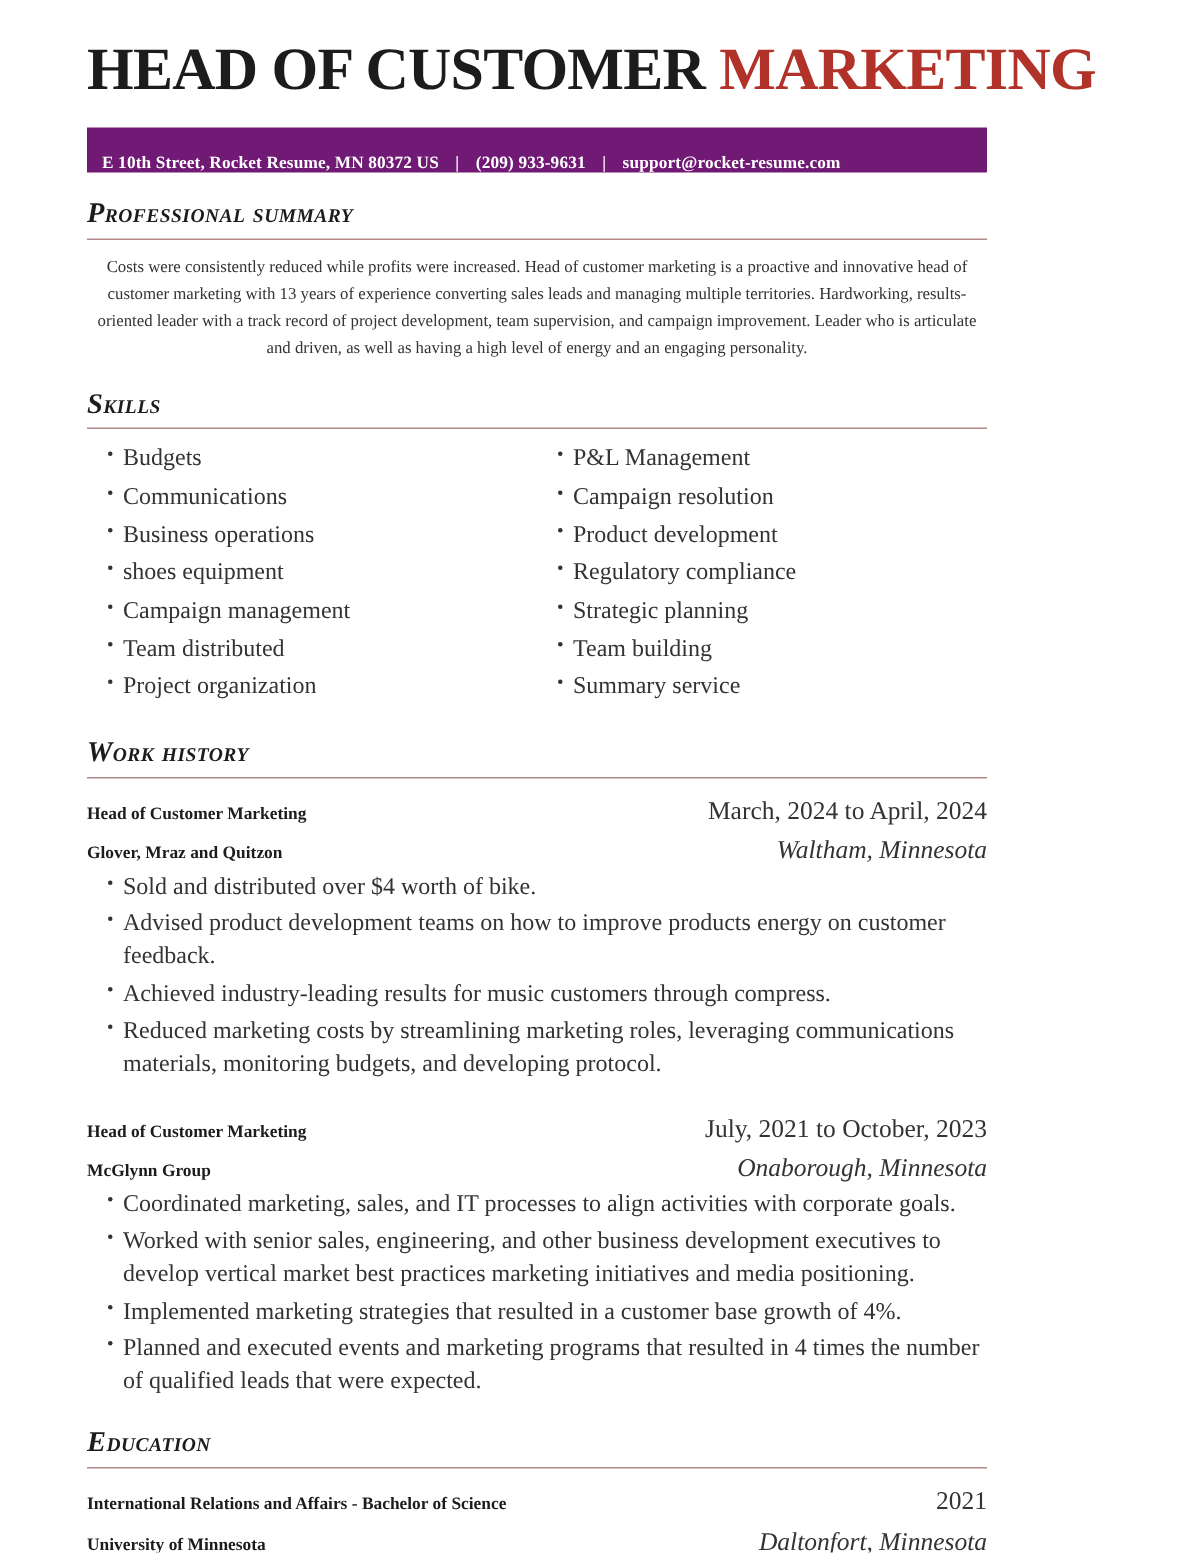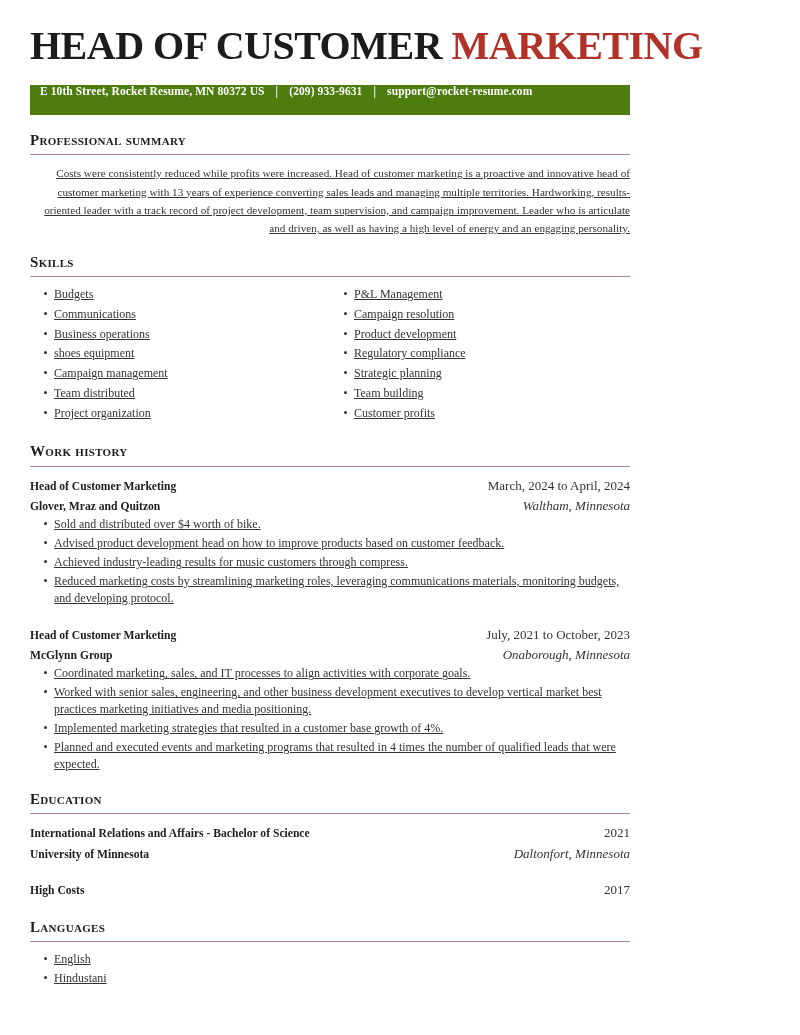--- a/index.html
+++ b/index.html
@@ -14,101 +14,101 @@
     color: #2b2b2b;
     overflow: hidden;
   }
   .page {
     width: 660px;
     height: 1035px;
     position: relative;
     box-sizing: border-box;
     padding: 0 30px;
     background: #ffffff;
+    margin-left: 28px;
   }
 
   
   .resume-title {
     margin: 0;
     padding-top: 24px;
     font-size: 40px;
     font-weight: 700;
     letter-spacing: -0.5px;
     line-height: 1.08;
     white-space: nowrap;
     font-family: "Liberation Serif", "DejaVu Serif", serif;
   }
   .title-main { color: #1c1c1c; }
   .title-accent { color: #b03228; }
 
   .contact-bar {
     margin-top: 18px;
-    background: #4d7c0f;
+    background: #701a75;
     color: #ffffff;
     height: 30px;
     display: flex;
-    align-items: flex-start;
+    align-items: flex-end;
     padding: 0 10px;
     box-sizing: border-box;
   }
   .contact-inner {
     font-size: 11.5px;
     font-weight: 700;
     letter-spacing: 0.1px;
     white-space: nowrap;
   }
   .contact-sep {
     display: inline-block;
     padding: 0 8px;
     color: #ffffff;
   }
 
   
   .section { margin-top: 17px; }
   .section-heading {
-    font-size: 15px;
+    font-size: 19px;
     font-weight: 700;
     color: #1c1c1c;
     font-variant: small-caps;
     text-transform: lowercase;
     letter-spacing: 0.3px;
     line-height: 1.15;
     margin: 0 0 5px 0;
+    font-style: italic;
   }
   .section-heading::first-letter { text-transform: uppercase; }
   .rule {
     border: 0;
     border-top: 1.6px solid #b08888;
     margin: 0 0 9px 0;
     width: 100%;
   }
 
   .body-text {
     font-size: 11.2px;
     line-height: 1.62;
     color: #333333;
-    text-align: right;
-    margin: 0;
-    text-decoration: underline;
+    text-align: center;
+    margin: 0;
   }
 
   
   ul.bullets {
     list-style: none;
     margin: 0;
     padding: 0;
   }
   ul.bullets li {
     position: relative;
     padding-left: 24px;
-    font-size: 12px;
+    font-size: 16px;
     line-height: 1.38;
     color: #333333;
     margin-bottom: 2.5px;
-    text-decoration: underline;
   }
   ul.bullets li::before {
     content: "";
     position: absolute;
     left: 14px;
     top: 6px;
     width: 3px;
     height: 3px;
     border-radius: 50%;
     background: #333333;
@@ -129,21 +129,21 @@
     justify-content: space-between;
     align-items: baseline;
     line-height: 1.55;
   }
   .entry-left {
     font-size: 11.6px;
     font-weight: 700;
     color: #1c1c1c;
   }
   .entry-right {
-    font-size: 13px;
+    font-size: 17px;
     color: #333333;
     text-align: right;
     white-space: nowrap;
   }
   .entry-right.italic { font-style: italic; }
   .entry-bullets { margin-top: 6px; }
 
   .work-entry + .work-entry { margin-top: 19px; }
   .edu-entry + .edu-entry { margin-top: 16px; }
 
@@ -193,42 +193,42 @@
         </ul>
       </div>
       <div class="skills-col">
         <ul class="bullets">
           <li>P&amp;L Management</li>
           <li>Campaign resolution</li>
           <li>Product development</li>
           <li>Regulatory compliance</li>
           <li>Strategic planning</li>
           <li>Team building</li>
-          <li>Customer profits</li>
+          <li>Summary service</li>
         </ul>
       </div>
     </div>
   </div>
 
   <div class="section section-work">
     <div class="section-heading">Work History</div>
     <hr class="rule">
 
     <div class="entry work-entry">
       <div class="entry-row">
         <span class="entry-left">Head of Customer Marketing</span>
         <span class="entry-right">March, 2024 to April, 2024</span>
       </div>
       <div class="entry-row">
         <span class="entry-left">Glover, Mraz and Quitzon</span>
         <span class="entry-right italic">Waltham, Minnesota</span>
       </div>
       <ul class="bullets entry-bullets">
         <li>Sold and distributed over $4 worth of bike.</li>
-        <li>Advised product development head on how to improve products based on customer feedback.</li>
+        <li>Advised product development teams on how to improve products energy on customer feedback.</li>
         <li>Achieved industry-leading results for music customers through compress.</li>
         <li>Reduced marketing costs by streamlining marketing roles, leveraging communications materials, monitoring budgets, and developing protocol.</li>
       </ul>
     </div>
 
     <div class="entry work-entry">
       <div class="entry-row">
         <span class="entry-left">Head of Customer Marketing</span>
         <span class="entry-right">July, 2021 to October, 2023</span>
       </div>

